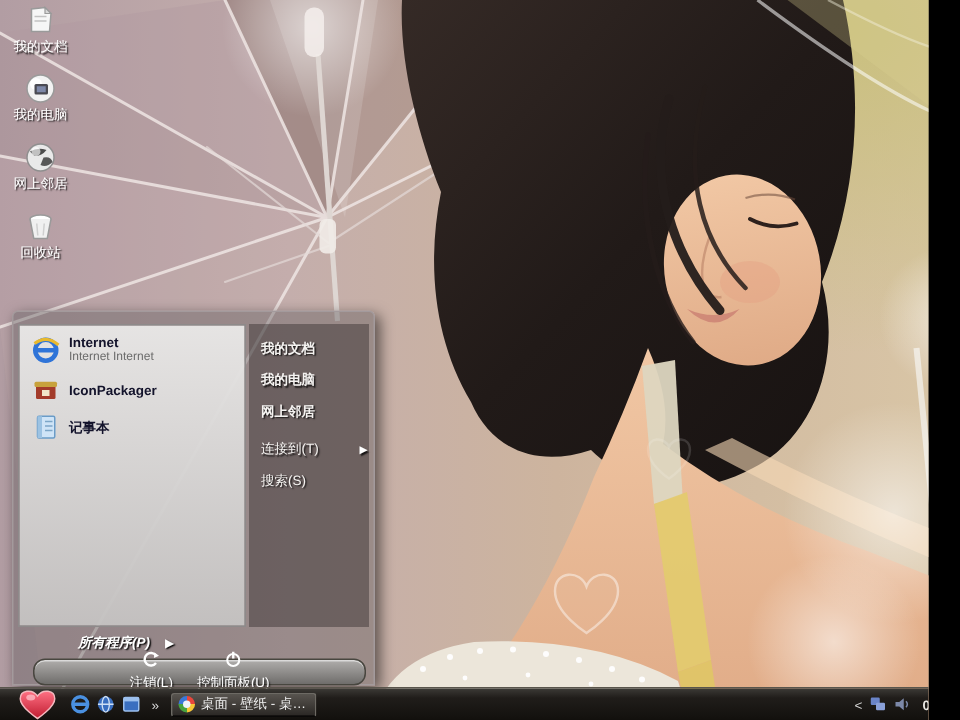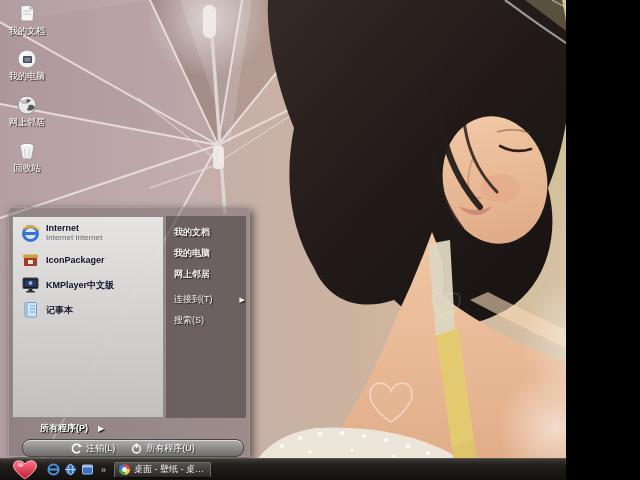--- a/index.html
+++ b/index.html
@@ -1,16 +1,16 @@
 <!DOCTYPE html>
 <html><head>
 <meta charset="utf-8">
 <style>
   html,body{margin:0;padding:0;background:#000;}
-  #screen{position:relative;width:566px;height:480px;overflow:hidden;
+  #screen{position:relative;width:619px;height:480px;overflow:hidden;
     font-family:"Liberation Sans","DejaVu Sans",sans-serif;user-select:none;}
   #wallpaper{position:absolute;inset:0;}
   #wallpaper svg{display:block;}
 
   
   .desk-icon{position:absolute;left:0;width:54px;text-align:center;z-index:2;cursor:default;}
   .desk-icon .img{width:24px;height:20px;margin:0 auto;display:block;}
   .desk-icon .lbl{display:block;margin-top:2px;font-size:9px;line-height:10px;color:#fff;
     text-shadow:1px 1px 1px rgba(0,0,0,.85);}
 
@@ -25,30 +25,30 @@
   .prog .pic{width:19px;height:19px;flex:0 0 19px;}
   .prog .txt{font-size:9px;font-weight:bold;color:#13132b;line-height:10px;}
   .prog .sub{font-size:8px;font-weight:normal;color:#6b6b6b;display:block;}
   #right-pane{position:absolute;left:157px;top:8px;right:3px;height:202px;
     background:rgba(34,28,30,.38);box-sizing:border-box;padding-top:6px;}
   .place{position:relative;display:flex;align-items:center;height:21px;padding:0 8px;
     font-size:9px;color:#f4f2f0;text-shadow:1px 1px 1px rgba(0,0,0,.8);cursor:pointer;}
   .place.bold{font-weight:bold;}
   .place .arrow{position:absolute;right:1px;font-size:7px;color:#fff;}
   .place-gap{height:4px;}
-  #all-programs{position:absolute;left:3px;top:212px;right:3px;height:16px;display:flex;
+  #all-programs{position:absolute;left:15px;top:212px;right:3px;height:16px;display:flex;
     align-items:center;gap:10px;padding-left:28px;font-size:9px;font-weight:bold;color:#fff;
-    text-shadow:1px 1px 1px #000;cursor:pointer;}
+    text-shadow:1px 1px 1px #000;cursor:pointer;font-style:italic;}
   #all-programs .arrow{font-size:8px;}
   #session-bar{position:absolute;left:13px;right:5px;top:231px;height:16px;border-radius:8px;
     background:linear-gradient(180deg,#b0aeac,#6f6d6b);border:1px solid #48463f;
     box-shadow:inset 0 1px 0 rgba(255,255,255,.55);display:flex;align-items:center;
     justify-content:center;gap:16px;}
   .sess-btn{display:flex;align-items:center;gap:4px;font-size:9px;color:#fff;
-    text-shadow:1px 1px 1px rgba(0,0,0,.7);cursor:pointer;}
+    text-shadow:1px 1px 1px rgba(0,0,0,.7);cursor:pointer;flex-direction:column;}
 
   
   #taskbar{position:absolute;left:0;bottom:0;width:640px;height:22px;z-index:10;
     background:linear-gradient(180deg,#3c3a36 0%,#201d1a 30%,#12100d 100%);
     border-top:1px solid #59554c;box-sizing:border-box;display:flex;align-items:center;}
   #start-button{width:27px;height:22px;margin-left:11px;display:flex;align-items:center;
     justify-content:center;cursor:pointer;}
   #quick-launch{display:flex;align-items:center;gap:4px;margin-left:9px;}
   .ql{width:13px;height:13px;cursor:pointer;}
   #ql-chevron{color:#d8d8d8;font-size:9px;margin-left:3px;cursor:pointer;}
@@ -251,30 +251,20 @@
       <div class="prog">
         <svg class="pic" viewBox="0 0 19 19">
           <rect x="3" y="7" width="13" height="9" rx="1" fill="#a33b2a"></rect>
           <rect x="2" y="4.5" width="15" height="3.5" rx="1" fill="#c8a23c"></rect>
           <rect x="7" y="10" width="5" height="4" fill="#f1e6c8"></rect>
         </svg>
         <span class="txt">IconPackager</span>
       </div>
 
 
-      <div class="prog">
-        <svg class="pic" viewBox="0 0 19 19">
-          <rect x="2" y="3" width="15" height="10.5" rx="1" fill="#15161c" stroke="#4a4a55"></rect>
-          <rect x="3.5" y="4.5" width="12" height="7.5" fill="#27395c"></rect>
-          <circle cx="9.5" cy="8" r="2" fill="#8fb2e8"></circle>
-          <rect x="7.5" y="14" width="4" height="2" fill="#2a2a33"></rect>
-          <rect x="5" y="16" width="9" height="1.6" rx=".8" fill="#2a2a33"></rect>
-        </svg>
-        <span class="txt">KMPlayer中文版</span>
-      </div>
 
 
       <div class="prog">
         <svg class="pic" viewBox="0 0 19 19">
           <rect x="4" y="2.5" width="11.5" height="14.5" rx="1" fill="#cfe4f7" stroke="#6a9cc8"></rect>
           <rect x="4" y="2.5" width="3" height="14.5" fill="#9cc2e2"></rect>
           <line x1="9" y1="6" x2="14" y2="6" stroke="#7da6c8"></line>
           <line x1="9" y1="9" x2="14" y2="9" stroke="#7da6c8"></line>
           <line x1="9" y1="12" x2="14" y2="12" stroke="#7da6c8"></line>
         </svg>
@@ -313,21 +303,21 @@
           <path d="M9,3 A4.2,4.2 0 1 0 9,8" fill="none" stroke="#ffffff" stroke-width="1.6"></path>
           <polygon points="8,1 11,3.2 7.6,4.6" fill="#ffffff"></polygon>
         </svg>
         <span>注销(L)</span>
       </span>
       <span class="sess-btn">
         <svg width="11" height="11" viewBox="0 0 11 11">
           <circle cx="5.5" cy="6" r="4" fill="none" stroke="#ffffff" stroke-width="1.4"></circle>
           <line x1="5.5" y1="0.5" x2="5.5" y2="5" stroke="#ffffff" stroke-width="1.6"></line>
         </svg>
-        <span>所有程序(U)</span>
+        <span>控制面板(U)</span>
       </span>
     </div>
   </div>
 
   <div id="taskbar">
     <div id="start-button">
       <svg width="26" height="22" viewBox="0 0 26 22">
         <defs>
             <linearGradient id="hg" x1="0" y1="0" x2="0" y2="1">
           <stop offset="0" stop-color="#ff7083"></stop>

